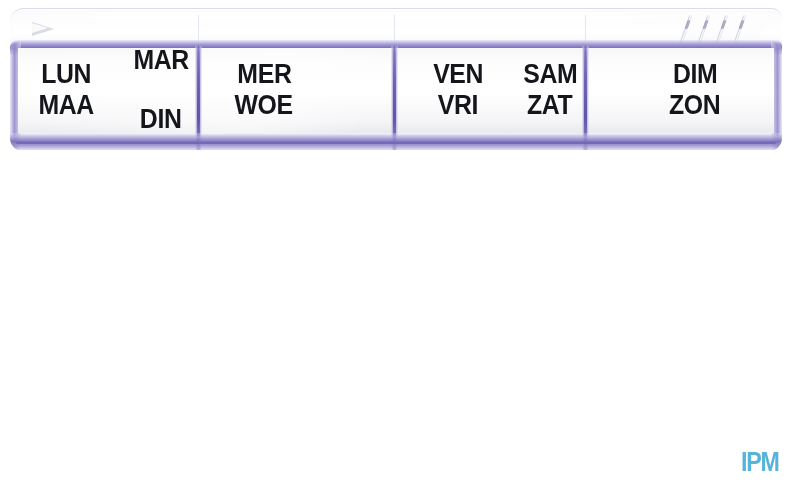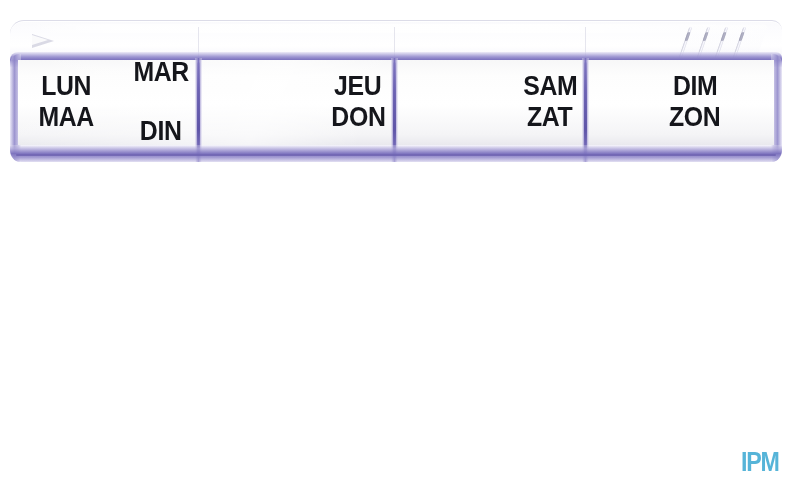--- a/index.html
+++ b/index.html
@@ -17,21 +17,21 @@
     width: 800px;
     height: 484px;
     background: #ffffff;
     overflow: hidden;
   }
 
   
   #pillbox {
     position: absolute;
     left: 10px;
-    top: 20px;
+    top: 8px;
     width: 772px;
     height: 142px;
   }
 
   
   .lid {
     position: absolute;
     left: 0px;
     top: 0px;
     width: 772px;
@@ -367,26 +367,30 @@
       <div class="day-cell" style="left:0px;width:96px;">
         <div class="day-line fr">LUN</div>
         <div class="day-line nl">MAA</div>
       </div>
 
       <div class="day-cell" style="left:96px;width:94px;gap:28px;">
         <div class="day-line fr">MAR</div>
         <div class="day-line nl">DIN</div>
       </div>
 
-
-      <div class="day-cell" style="left:294px;width:92px;">
-        <div class="day-line fr">JEU</div>
-        <div class="day-line nl">DON</div>
-      </div>
-
+      <div class="day-cell" style="left:198px;width:96px;">
+        <div class="day-line fr">MER</div>
+        <div class="day-line nl">WOE</div>
+      </div>
+
+
+      <div class="day-cell" style="left:392px;width:96px;">
+        <div class="day-line fr">VEN</div>
+        <div class="day-line nl">VRI</div>
+      </div>
 
       <div class="day-cell" style="left:486px;width:92px;justify-content:center;">
         <div class="day-line fr">SAM</div>
         <div class="day-line nl">ZAT</div>
       </div>
 
       <div class="day-cell left-align" style="left:582px;width:174px;">
         <div class="day-line fr">DIM</div>
         <div class="day-line nl">ZON</div>
       </div>

